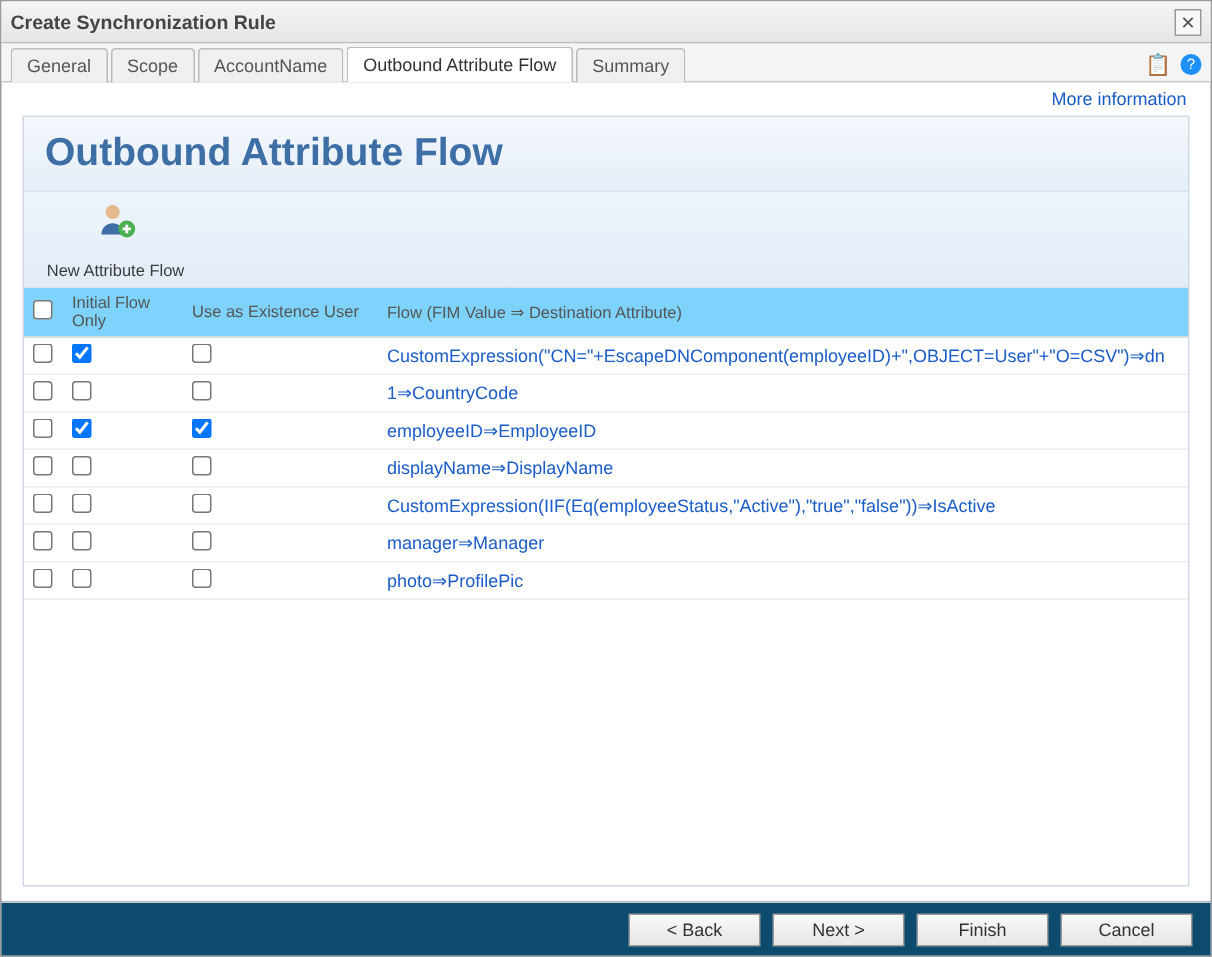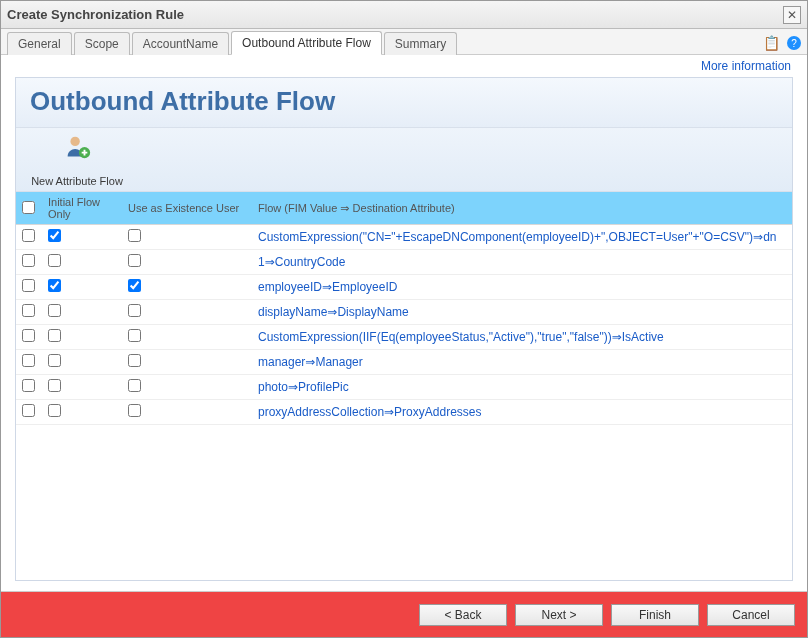--- a/index.html
+++ b/index.html
@@ -174,22 +174,22 @@
     background: #fafafa;
   }
   .pager .spacer { flex: 1; }
   .pager .totals { margin-right: 24px; }
   .pager input.page-num {
     width: 28px; text-align: right; font-size: 11px;
     border: 1px solid #aaa; padding: 1px 2px;
   }
   .pager .nav-icons { margin-left: 10px; color: #aaa; letter-spacing: 2px; cursor: pointer; }
   .footer {
-    height: 46px;
-    background: #ef4444;
+    height: 36px;
+    background: #0c4a6e;
     border-top: 1px solid #ccc;
     display: flex;
     align-items: center;
     justify-content: flex-end;
     padding: 0 12px;
     gap: 8px;
   }
   .footer button {
     width: 88px;
     height: 22px;
@@ -299,26 +299,20 @@
                 <td><input type="checkbox" style=""></td>
                 <td><input type="checkbox" style=""></td>
                 <td><span class="flow-link">manager⇒Manager</span></td>
               </tr>
               <tr>
                 <td><input type="checkbox" style=""></td>
                 <td><input type="checkbox" style=""></td>
                 <td><input type="checkbox" style=""></td>
                 <td><span class="flow-link">photo⇒ProfilePic</span></td>
               </tr>
-              <tr>
-                <td><input type="checkbox" style=""></td>
-                <td><input type="checkbox" style=""></td>
-                <td><input type="checkbox" style=""></td>
-                <td><span class="flow-link">proxyAddressCollection⇒ProxyAddresses</span></td>
-              </tr>
             </tbody>
         </table>
       </div>
 
 
     </div>
   </div>
 
   <div class="footer">
     <button>&lt; Back</button>

